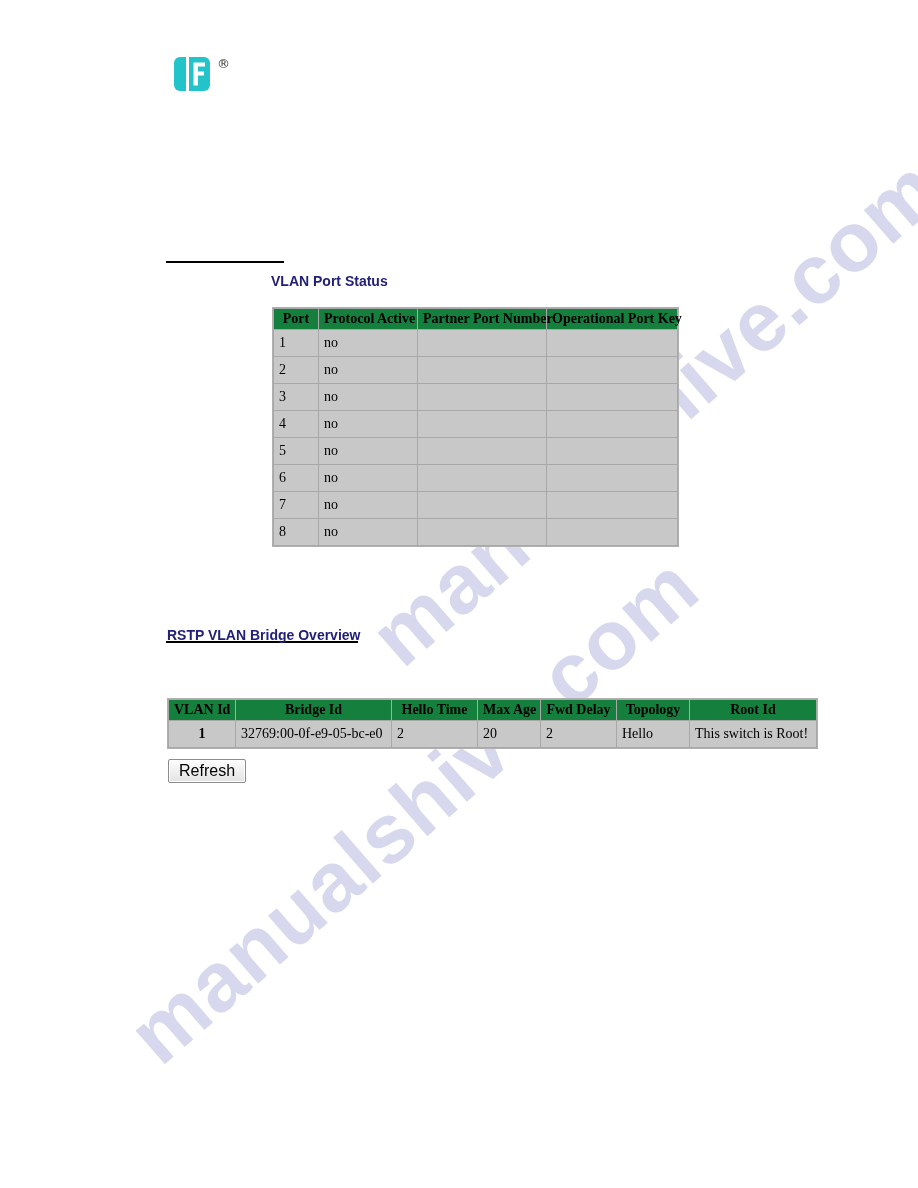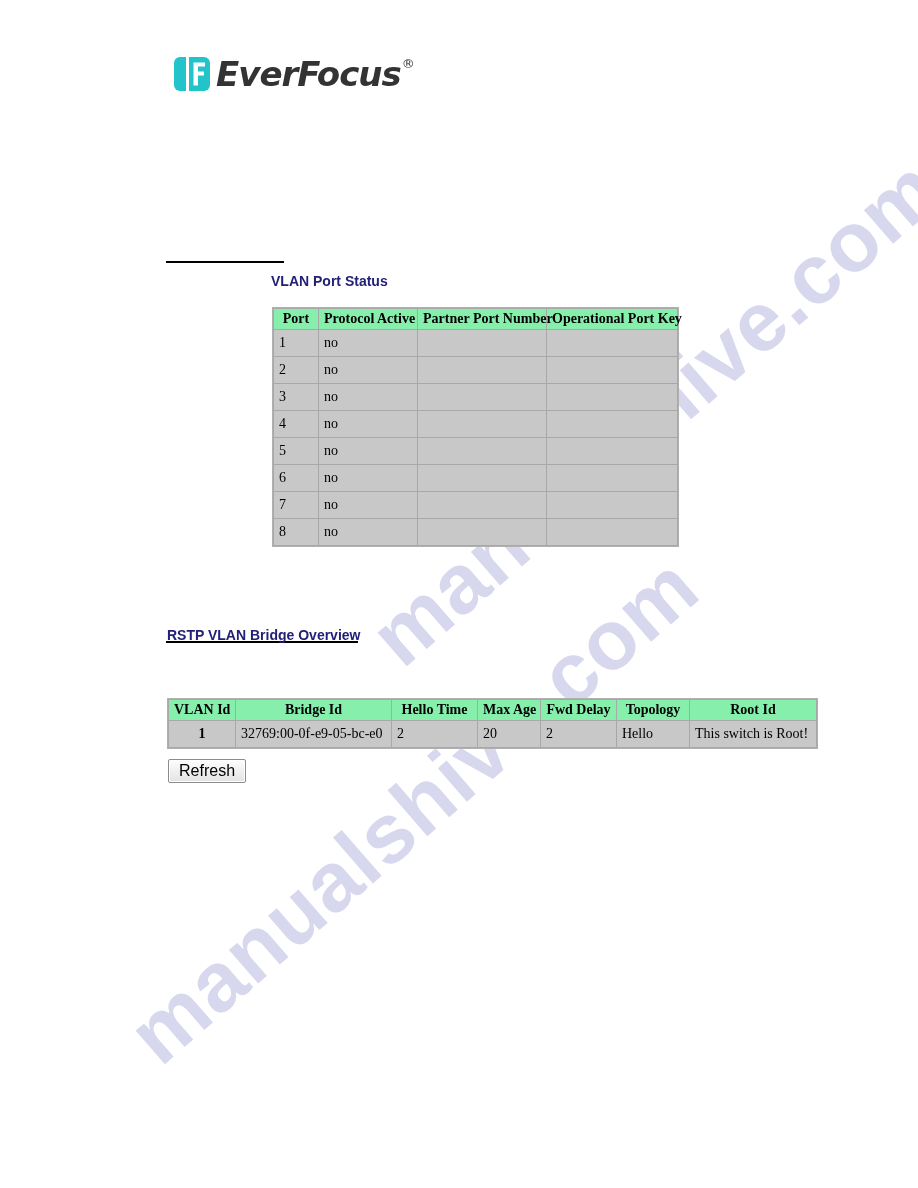--- a/index.html
+++ b/index.html
@@ -100,21 +100,21 @@
   
   table.grid {
     border-collapse: separate;
     border-spacing: 1px;
     background: #a8a8a8;
     border: 1px solid #b0b0b0;
     font-family: "Liberation Serif", serif;
     table-layout: fixed;
   }
   table.grid th {
-    background: #86efac;
+    background: #15803d;
     color: #000000;
     font-size: 14px;
     font-weight: 700;
     text-align: center;
     padding: 2px 5px;
     white-space: nowrap;
   }
   table.grid td {
     background: #c8c8c8;
     color: #000000;
@@ -170,21 +170,20 @@
 <div class="logo">
   <span class="logo-mark">
     <svg width="40" height="40" viewBox="0 0 40 40" xmlns="http://www.w3.org/2000/svg">
 
       <path d="M8 3 H14 V37 H8 A6 6 0 0 1 2 31 V9 A6 6 0 0 1 8 3 Z" fill="#22c3c9"></path>
 
       <path d="M17 3 H32 A6 6 0 0 1 38 9 V31 A6 6 0 0 1 32 37 H17 Z" fill="#22c3c9"></path>
       <path d="M21.5 8.5 H33 V12.5 H26 V17.5 H32 V21.5 H26 V31.5 H21.5 Z" fill="#ffffff"></path>
     </svg>
   </span>
-  <span class="logo-wordmark">EverFocus</span>
   <span class="logo-reg">®</span>
 </div>
 
 <div class="section" style="left:166px; top:261px; width:118px;">
   <hr class="rule">
 </div>
 
 <div class="section" style="left:271px; top:273px;">
   <div class="page-title">VLAN Port Status</div>
 </div>

